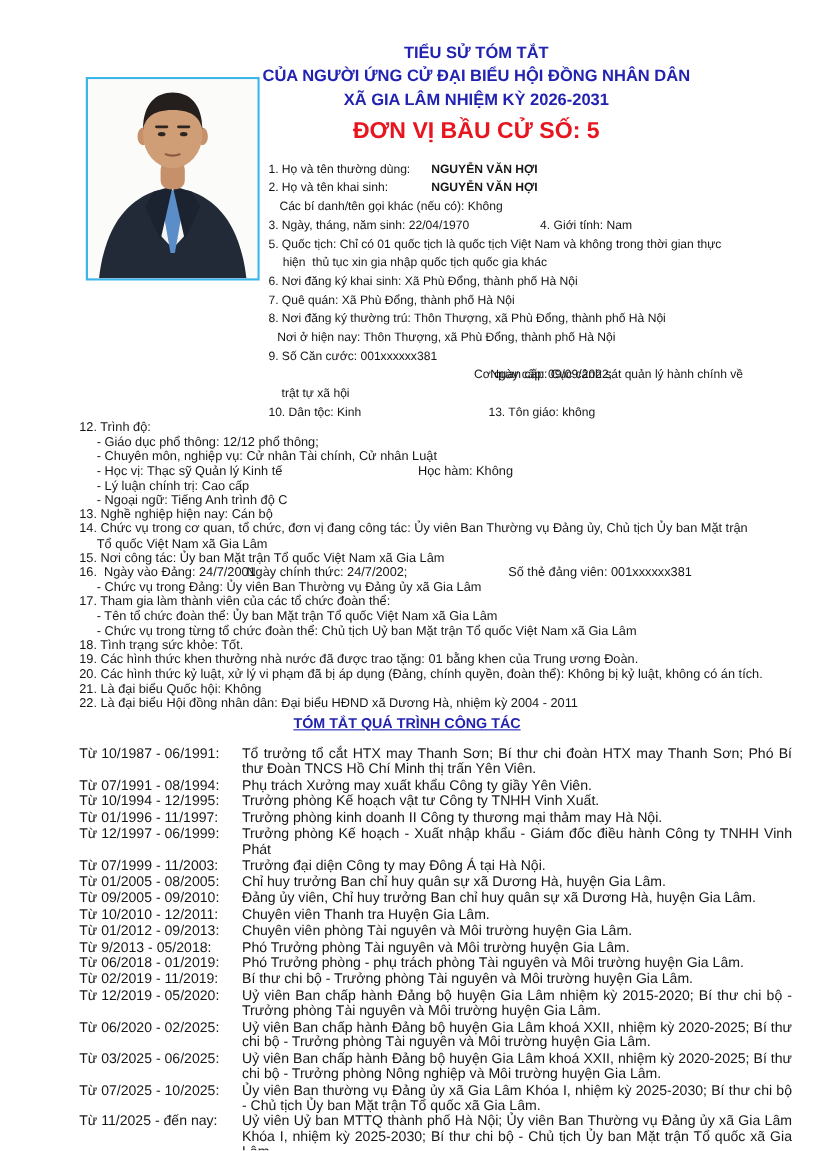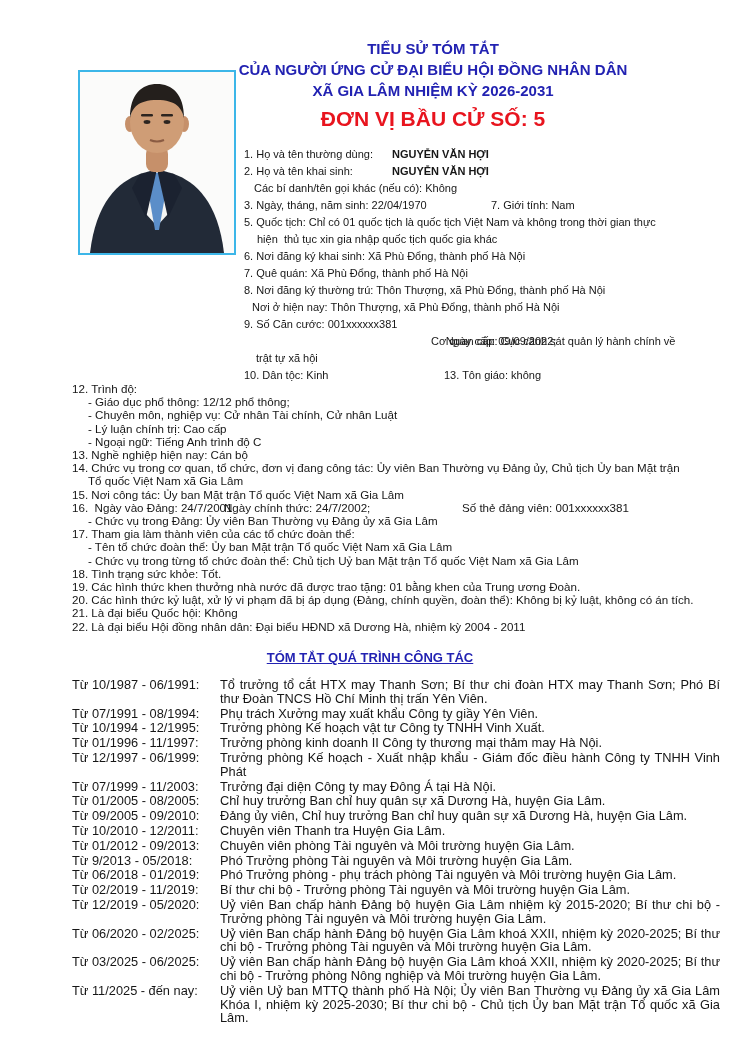--- a/index.html
+++ b/index.html
@@ -93,37 +93,38 @@
       <ellipse cx="67" cy="50" rx="3.4" ry="1.9" fill="#2c2520"></ellipse>
       <ellipse cx="87" cy="50" rx="3.4" ry="1.9" fill="#2c2520"></ellipse>
       <path d="M70,68 Q77,71 84,68" stroke="#8a5b42" stroke-width="2" fill="none"></path>
     </svg>
   </div>
 
   <div class="info-block">
       <div class="line" style="padding-left: 0px;"><span>1. Họ và tên thường dùng: </span><span class="seg-abs" style="font-weight: bold; left: 148px;">NGUYỄN VĂN HỢI</span></div>
       <div class="line" style="padding-left: 0px;"><span>2. Họ và tên khai sinh: </span><span class="seg-abs" style="font-weight: bold; left: 148px;">NGUYỄN VĂN HỢI</span></div>
       <div class="line" style="padding-left: 10px;"><span>Các bí danh/tên gọi khác (nếu có): Không</span></div>
-      <div class="line" style="padding-left: 0px;"><span>3. Ngày, tháng, năm sinh: 22/04/1970</span><span class="seg-abs" style="left: 247px;">7. Giới tính: Nam</span></div>
+      <div class="line" style="padding-left: 0px;"><span>3. Ngày, tháng, năm sinh: 22/04/1970</span><span class="seg-abs" style="left: 247px;">4. Giới tính: Nam</span></div>
       <div class="line" style="padding-left: 0px;"><span>5. Quốc tịch: Chỉ có 01 quốc tịch là quốc tịch Việt Nam và không trong thời gian thực</span></div>
       <div class="line" style="padding-left: 13px;"><span>hiện  thủ tục xin gia nhập quốc tịch quốc gia khác</span></div>
       <div class="line" style="padding-left: 0px;"><span>6. Nơi đăng ký khai sinh: Xã Phù Đổng, thành phố Hà Nội</span></div>
       <div class="line" style="padding-left: 0px;"><span>7. Quê quán: Xã Phù Đổng, thành phố Hà Nội</span></div>
       <div class="line" style="padding-left: 0px;"><span>8. Nơi đăng ký thường trú: Thôn Thượng, xã Phù Đổng, thành phố Hà Nội</span></div>
       <div class="line" style="padding-left: 8px;"><span>Nơi ở hiện nay: Thôn Thượng, xã Phù Đổng, thành phố Hà Nội</span></div>
       <div class="line" style="padding-left: 0px;"><span>9. Số Căn cước: 001xxxxxx381</span></div>
       <div class="line" style="padding-left: 12px; text-align: center;"><span>Ngày cấp: 09/09/2022;</span><span class="seg-abs" style="left: 187px;">Cơ quan cấp: Cục cảnh sát quản lý hành chính về</span></div>
       <div class="line" style="padding-left: 12px;"><span>trật tự xã hội</span></div>
       <div class="line" style="padding-left: 0px;"><span>10. Dân tộc: Kinh</span><span class="seg-abs" style="left: 200px;">13. Tôn giáo: không</span></div>
     </div>
 
   <div class="details-block">
       <div class="line" style="padding-left: 0px;"><span>12. Trình độ:</span></div>
       <div class="line" style="padding-left: 16px;"><span>- Giáo dục phổ thông: 12/12 phổ thông;</span></div>
       <div class="line" style="padding-left: 16px;"><span>- Chuyên môn, nghiệp vụ: Cử nhân Tài chính, Cử nhân Luật</span></div>
+      <div class="line" style="padding-left: 16px;"><span>- Học vị: Thạc sỹ Quản lý Kinh tế</span><span class="seg-abs" style="left: 308px;">Học hàm: Không</span></div>
       <div class="line" style="padding-left: 16px;"><span>- Lý luận chính trị: Cao cấp</span></div>
       <div class="line" style="padding-left: 16px;"><span>- Ngoại ngữ: Tiếng Anh trình độ C</span></div>
       <div class="line" style="padding-left: 0px;"><span>13. Nghề nghiệp hiện nay: Cán bộ</span></div>
       <div class="line" style="padding-left: 0px;"><span>14. Chức vụ trong cơ quan, tổ chức, đơn vị đang công tác: Ủy viên Ban Thường vụ Đảng ủy, Chủ tịch Ủy ban Mặt trận</span></div>
       <div class="line" style="padding-left: 16px;"><span>Tổ quốc Việt Nam xã Gia Lâm</span></div>
       <div class="line" style="padding-left: 0px;"><span>15. Nơi công tác: Ủy ban Mặt trận Tổ quốc Việt Nam xã Gia Lâm</span></div>
       <div class="line" style="padding-left: 0px;"><span>16.  Ngày vào Đảng: 24/7/2001</span><span class="seg-abs" style="left: 152px;">Ngày chính thức: 24/7/2002;</span><span class="seg-abs" style="left: 390px;">Số thẻ đảng viên: 001xxxxxx381</span></div>
       <div class="line" style="padding-left: 16px;"><span>- Chức vụ trong Đảng: Ủy viên Ban Thường vụ Đảng ủy xã Gia Lâm</span></div>
       <div class="line" style="padding-left: 0px;"><span>17. Tham gia làm thành viên của các tổ chức đoàn thể:</span></div>
       <div class="line" style="padding-left: 16px;"><span>- Tên tổ chức đoàn thể: Ủy ban Mặt trận Tổ quốc Việt Nam xã Gia Lâm</span></div>
@@ -196,18 +197,22 @@
       </div>
       <div class="crow">
         <span class="cdate">Từ 06/2020 - 02/2025:</span>
         <span class="cdesc">Uỷ viên Ban chấp hành Đảng bộ huyện Gia Lâm khoá XXII, nhiệm kỳ 2020-2025; Bí thư chi bộ - Trưởng phòng Tài nguyên và Môi trường huyện Gia Lâm.</span>
       </div>
       <div class="crow">
         <span class="cdate">Từ 03/2025 - 06/2025:</span>
         <span class="cdesc">Uỷ viên Ban chấp hành Đảng bộ huyện Gia Lâm khoá XXII, nhiệm kỳ 2020-2025; Bí thư chi bộ - Trưởng phòng Nông nghiệp và Môi trường huyện Gia Lâm.</span>
       </div>
       <div class="crow">
+        <span class="cdate">Từ 07/2025 - 10/2025:</span>
+        <span class="cdesc">Ủy viên Ban thường vụ Đảng ủy xã Gia Lâm Khóa I, nhiệm kỳ 2025-2030; Bí thư chi bộ - Chủ tịch Ủy ban Mặt trận Tổ quốc xã Gia Lâm.</span>
+      </div>
+      <div class="crow">
         <span class="cdate">Từ 11/2025 - đến nay:</span>
         <span class="cdesc">Uỷ viên Uỷ ban MTTQ thành phố Hà Nội; Ủy viên Ban Thường vụ Đảng ủy xã Gia Lâm Khóa I, nhiệm kỳ 2025-2030; Bí thư chi bộ - Chủ tịch Ủy ban Mặt trận Tổ quốc xã Gia Lâm.</span>
       </div>
     </div>
 
 </div>
 
 </body></html>

